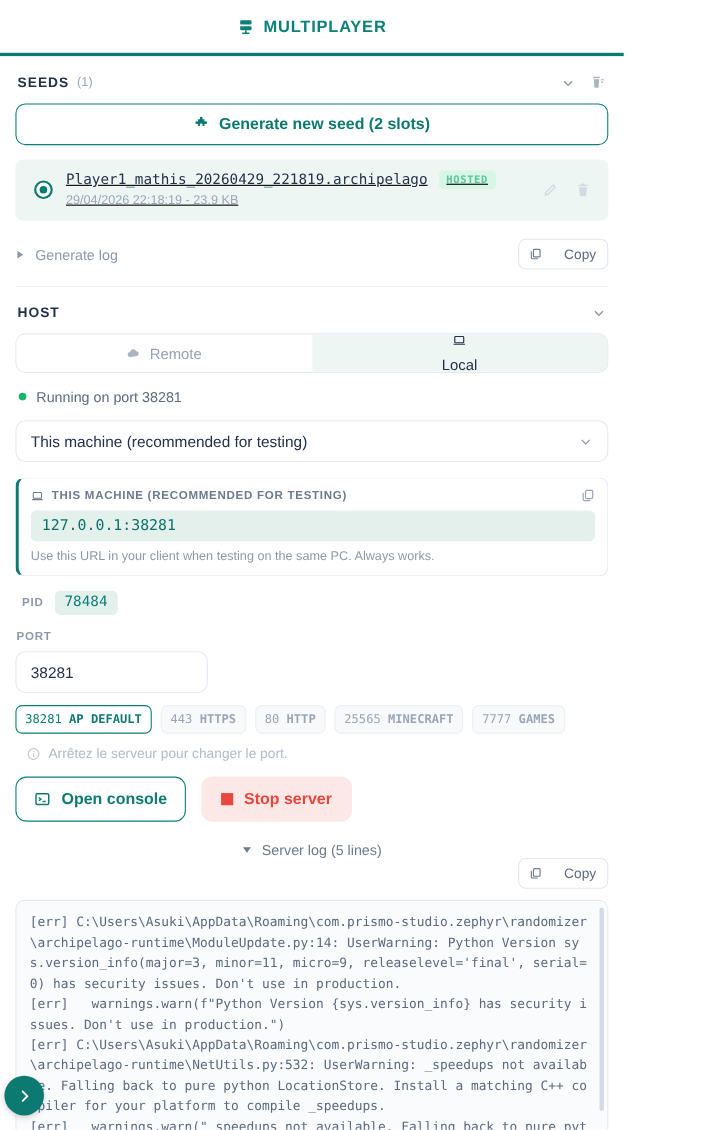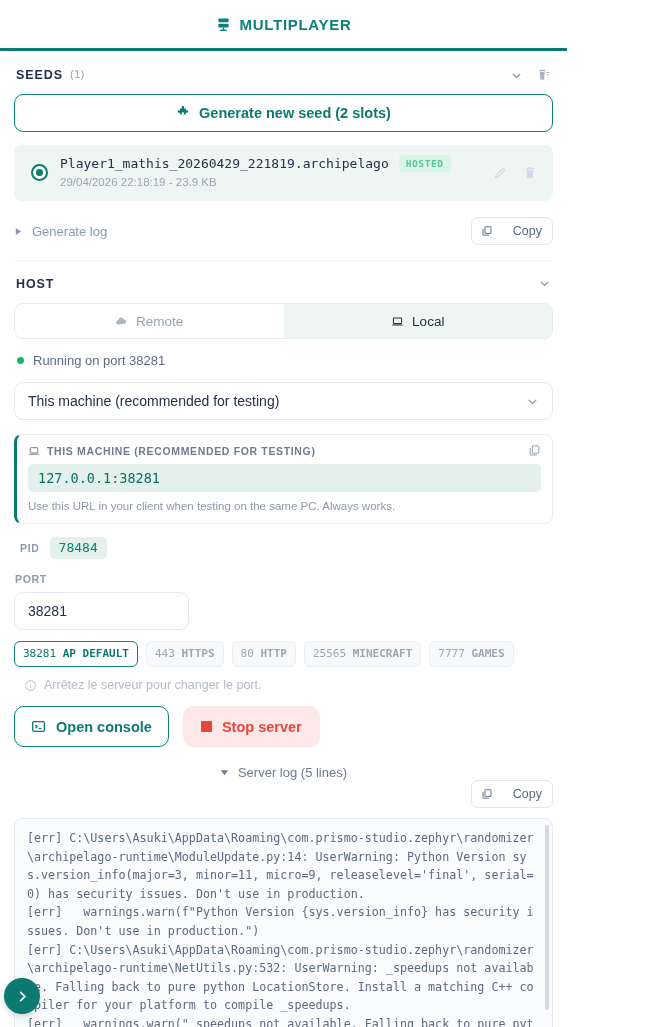--- a/index.html
+++ b/index.html
@@ -19,21 +19,21 @@
   .header-inner { display:flex; align-items:center; gap:9px; }
   .header-title {
     font-size: 15px; font-weight: 700; letter-spacing: .7px;
     color: #0d8079;
   }
   .svg-ico { display:block; }
 
   
   .sec-divider { height:1px; background:#eceff3; margin:0 14px; }
   .sec-head {
-    display:flex; align-items:flex-start; padding: 16px 16px 10px 16px;
+    display:flex; align-items:center; padding: 16px 16px 10px 16px;
   }
   .sec-title {
     font-size: 12.5px; font-weight: 700; letter-spacing: .9px; color:#223049;
   }
   .sec-count { font-size: 11.5px; color:#9aa6b6; margin-left:7px; letter-spacing:.2px;}
   .sec-actions { margin-left:auto; display:flex; align-items:center; gap:14px; }
   .ico-btn { background:none; border:none; cursor:pointer; line-height:0; padding:0; }
 
   
   .gen-btn {
@@ -43,20 +43,21 @@
     display:flex; align-items:center; justify-content:center; gap:9px;
     cursor:pointer; width: calc(100% - 28px);
     font-family:"Liberation Sans", sans-serif;
   }
 
   
   .seed-row {
     margin: 13px 14px 0 14px; background:#eef6f3; border-radius:7px;
     display:flex; align-items:center; padding: 10px 12px 11px 12px; gap:12px;
     min-height:56px;
+    text-decoration:underline;
   }
   .radio-on {
     width:17px; height:17px; border-radius:50%;
     border:2.2px solid #0d7a72; background:#fff;
     display:flex; align-items:center; justify-content:center; flex:0 0 auto;
     margin-left:5px;
   }
   .radio-on i { width:7px; height:7px; border-radius:50%; background:#0d7a72; display:block; }
   .seed-main { flex:1 1 auto; min-width:0; }
   .seed-line1 { display:flex; align-items:center; gap:10px; }
@@ -88,21 +89,21 @@
   
   .tabs {
     margin: 2px 14px 0 14px; display:flex; border:1px solid #e6eaf0;
     border-radius:9px; overflow:hidden; height:36px; background:#fff;
   }
   .tab {
     flex:1 1 50%; display:flex; align-items:center; justify-content:center;
     gap:8px; font-size:13.5px; cursor:pointer; background:#fff; color:#96a2b2;
     border:none; font-family:"Liberation Sans", sans-serif;
   }
-  .tab.active { background:#eef6f3; color:#223049; }
+  .tab.active { background:#eef6f3; color:#223049;flex-direction:column; }
   .status-row {
     display:flex; align-items:center; gap:9px; padding: 14px 16px 12px 17px;
   }
   .status-dot { width:7px; height:7px; border-radius:50%; background:#18b36b; }
   .status-text { font-size:13px; color:#5c6b80; }
 
   .select {
     margin: 2px 14px 0 14px; height:38px; border:1px solid #e6eaf0;
     border-radius:9px; background:#fff; display:flex; align-items:center;
     padding: 0 13px; cursor:pointer;

